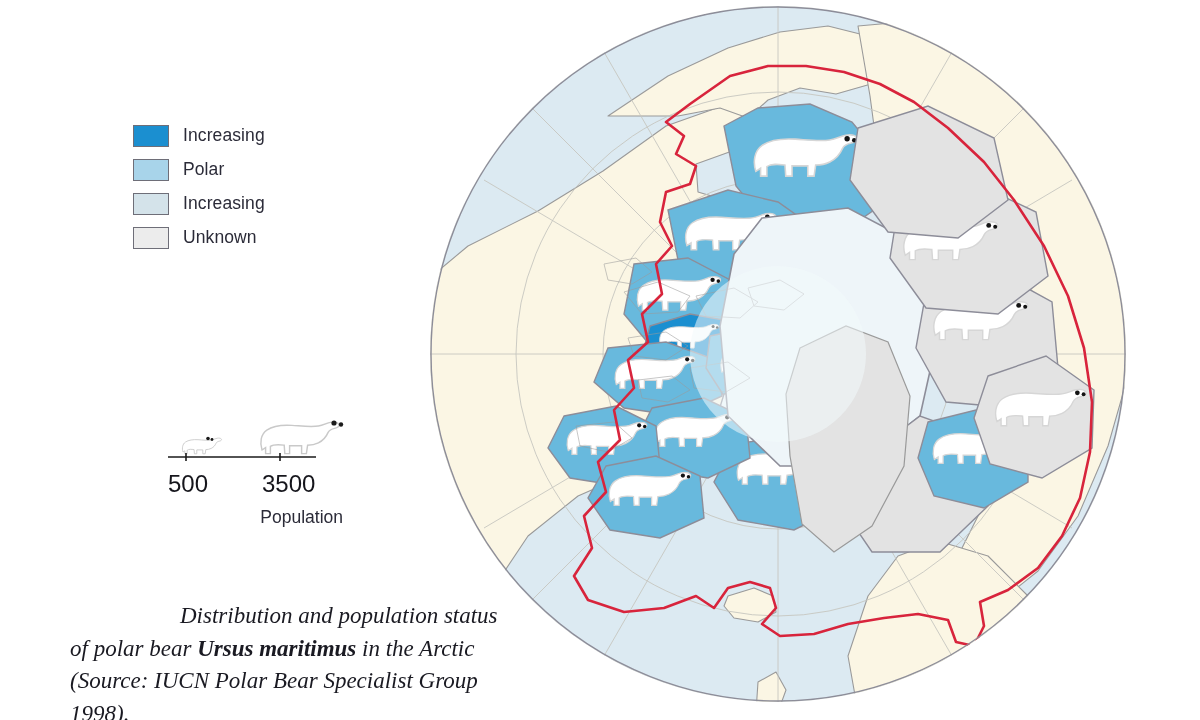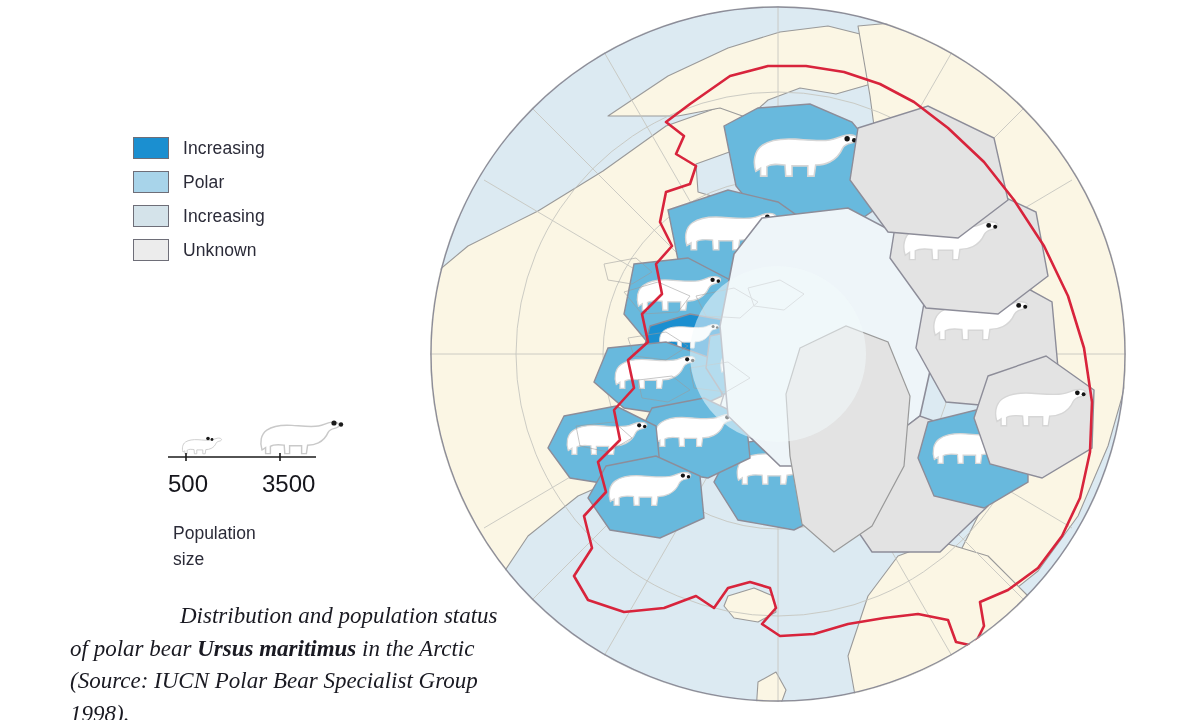--- a/index.html
+++ b/index.html
@@ -4,21 +4,21 @@
 <style>
   html,body{margin:0;padding:0;}
   body{
     width:1200px;height:720px;background:#ffffff;overflow:hidden;
     font-family:"Liberation Sans",sans-serif;position:relative;
   }
   #root{position:absolute;inset:0;}
 
   
   .legend{position:absolute;left:133px;top:125px;width:300px;}
-  .legend-row{display:flex;align-items:flex-end;height:34px;}
+  .legend-row{display:flex;align-items:flex-start;height:34px;}
   .swatch{
     width:36px;height:22px;border:1.4px solid #6e6e78;box-sizing:border-box;
     margin-right:14px;flex:0 0 auto;
   }
   .lineswatch{
     width:36px;height:22px;margin-right:14px;flex:0 0 auto;
     display:flex;align-items:center;justify-content:center;
   }
   .lineswatch i{display:block;width:34px;height:1.6px;}
   .legend-label{
@@ -30,21 +30,21 @@
   .scalebox{position:absolute;left:160px;top:398px;width:230px;}
   .scale-svg{display:block;}
   .scale-ticklabels{position:relative;height:26px;}
   .scale-ticklabels span{
     position:absolute;font-size:24px;color:#16161c;top:0;
     font-family:"Liberation Sans",sans-serif;
   }
   .scale-tl-0{left:8px;}
   .scale-tl-1{left:102px;text-align:center;}
   .scale-caption{
-    margin-top:24px;text-align:left;font-size:17.5px;color:#2b2b38;
+    margin-top:8px;text-align:right;font-size:17.5px;color:#2b2b38;
     line-height:1.5;width:170px;margin-left:13px;
     font-family:"Liberation Sans",sans-serif;
   }
 
   
   .caption{
     position:absolute;left:70px;top:600px;width:450px;
     font-family:"Liberation Serif",serif;font-style:italic;
     font-size:23px;line-height:1.42;color:#1a1a22;text-indent:110px;
   }
@@ -112,21 +112,20 @@
       <line x1="120" y1="55" x2="120" y2="63" stroke="#1a1a1a" stroke-width="1.6"></line>
     </svg>
 
     <div class="scale-ticklabels">
       <span class="scale-tl-0">500</span>
       <span class="scale-tl-1">3500</span>
     </div>
 
     <div class="scale-caption">
       <div>Population</div>
-      <div>size</div>
     </div>
   </div>
 
   <div class="caption"><span>Distribution and population status of polar bear </span><b>Ursus maritimus</b><span> in the Arctic (Source: IUCN Polar Bear Specialist Group 1998).</span></div>
 
   <div class="map">
     <svg viewBox="0 0 712 716">
       <defs>
         <clipPath id="globe">
           <circle cx="350" cy="358" r="348"></circle>

